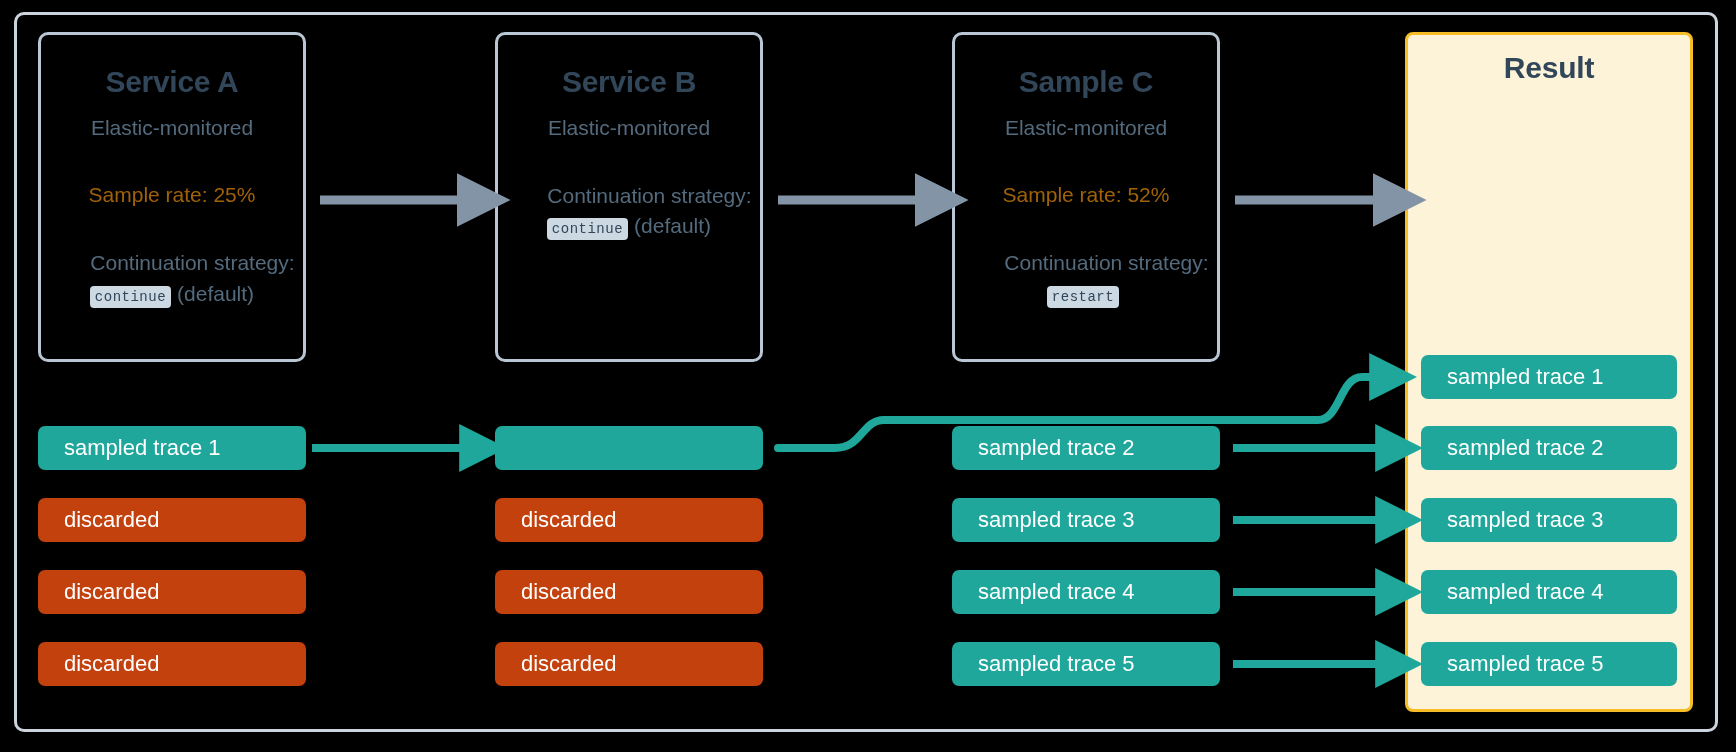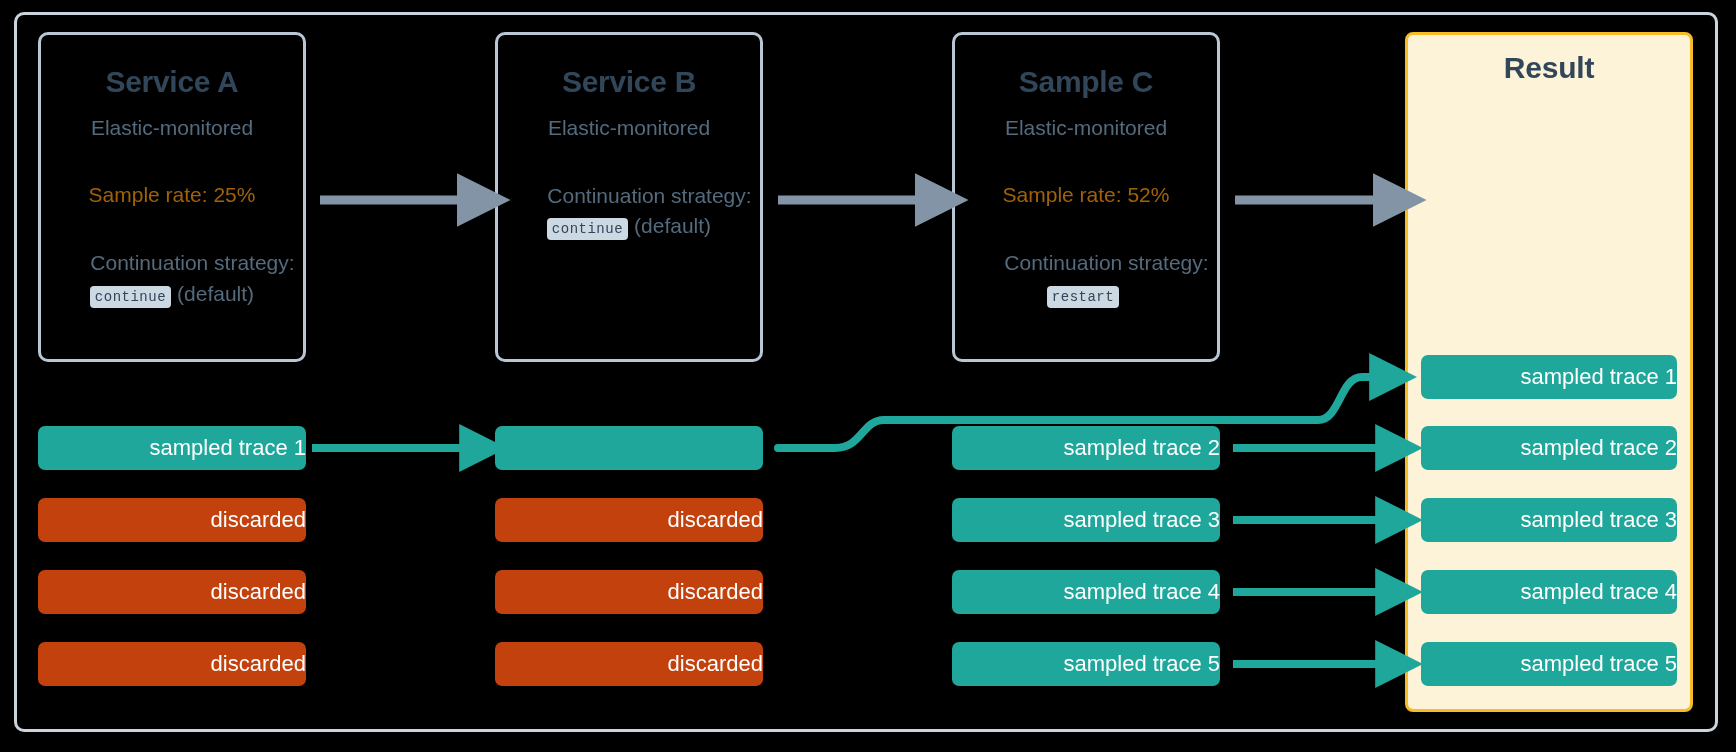--- a/index.html
+++ b/index.html
@@ -114,23 +114,24 @@
   }
 
   
   .pill {
     position: absolute;
     height: 44px;
     line-height: 44px;
     border-radius: 7px;
     color: #ffffff;
     font-size: 22px;
-    text-align: right;
+    text-align: left;
     white-space: nowrap;
     box-sizing: border-box;
+    padding-left: 26px;
   }
   .pill.sampled { background: #1fa79b; }
   .pill.discarded { background: #c2410c; }
 
   
   #arrow-layer {
     position: absolute;
     left: 0; top: 0;
     width: 1736px;
     height: 752px;

